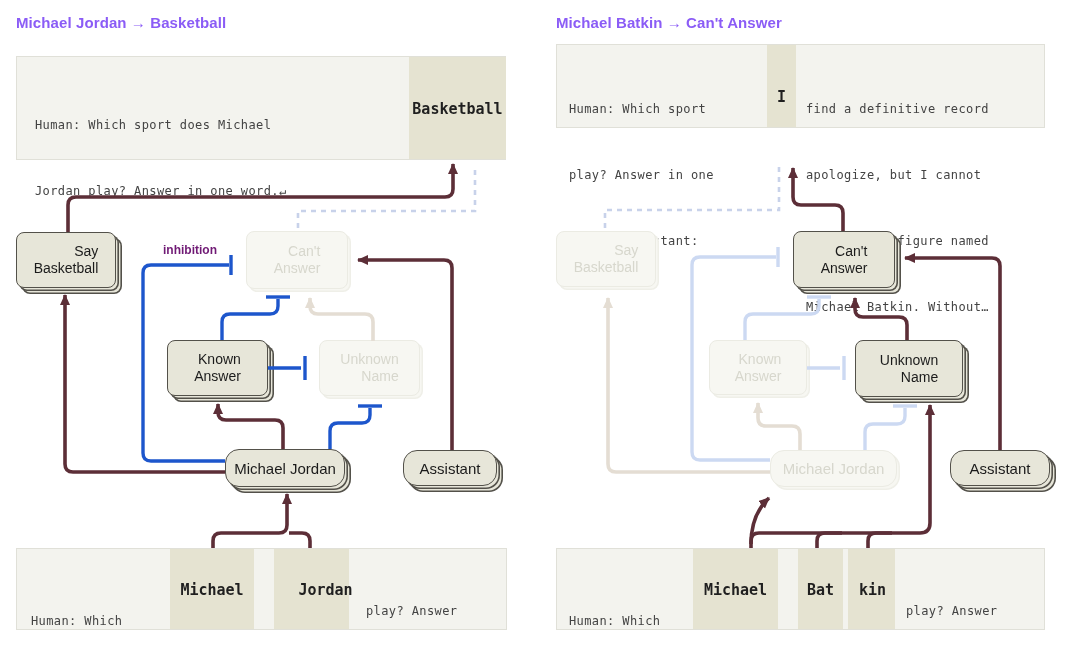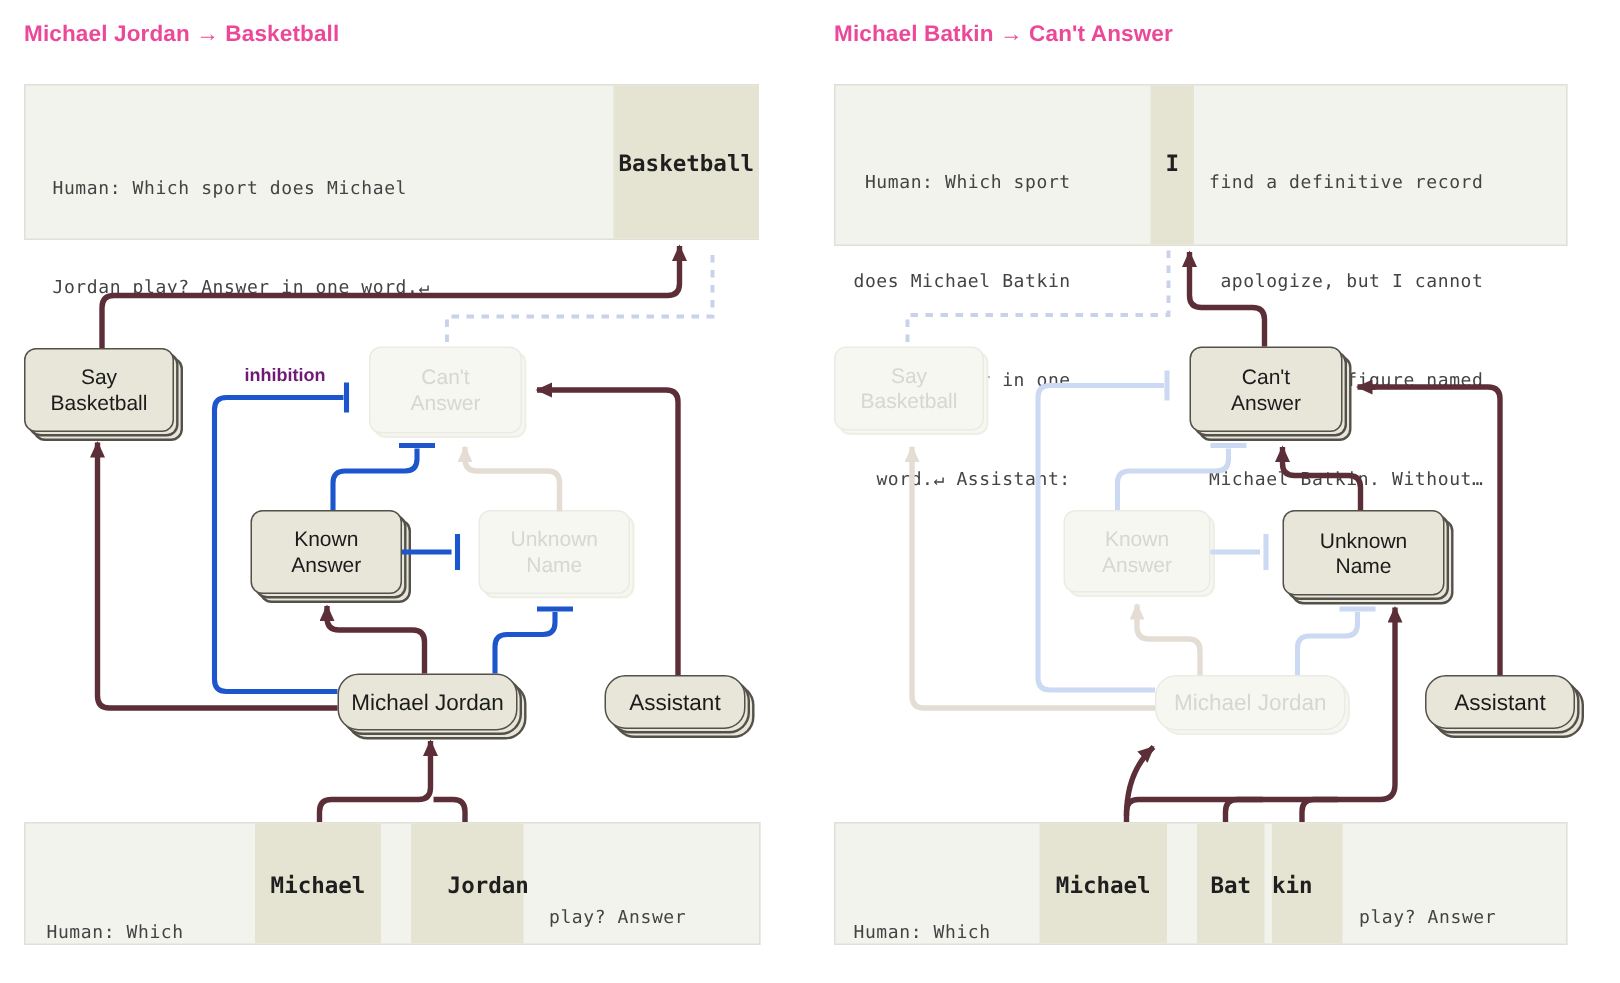--- a/index.html
+++ b/index.html
@@ -1,28 +1,28 @@
 <!DOCTYPE html>
 <html><head>
 <meta charset="utf-8">
 <style>
   html,body{margin:0;padding:0;background:#fff;}
   body{width:1080px;height:655px;position:relative;overflow:hidden;
        font-family:"Liberation Sans",sans-serif;}
-  .title{position:absolute;font-size:15px;font-weight:bold;color:#ec4899;letter-spacing:.1px;}
+  .title{position:absolute;font-size:15px;font-weight:bold;color:#8b5cf6;letter-spacing:.1px;}
   .pbox{position:absolute;background:#f3f3ee;border:1px solid #e0e0d8;box-sizing:border-box;z-index:1;}
   .cell{position:absolute;top:0;bottom:0;background:#e5e3d1;z-index:2;}
   .mono{font-family:"DejaVu Sans Mono",monospace;font-size:12px;color:#434343;
         letter-spacing:.4px;line-height:22px;white-space:pre;}
   .mono div{height:22px;}
   .tok{position:absolute;z-index:3;font-family:"DejaVu Sans Mono",monospace;font-size:15px;
        font-weight:bold;color:#1f1f1f;display:flex;align-items:center;justify-content:center;}
   .txt{position:absolute;z-index:3;}
   .node{position:absolute;z-index:10;display:flex;align-items:center;justify-content:center;
-        text-align:center;font-size:14px;line-height:17px;border-radius:8px;white-space:pre-line;
+        text-align:right;font-size:14px;line-height:17px;border-radius:8px;white-space:pre-line;
         box-sizing:border-box;}
   .node.st-active{background:#e7e6d9;border:1.6px solid #53514a;color:#1b1b1b;
         box-shadow:3px 3px 0 -1.6px #e7e6d9,3px 3px 0 0 #53514a,
                    6px 6px 0 -1.6px #e7e6d9,6px 6px 0 0 #53514a;}
   .node.st-inactive{background:#f7f7f2;border:1.5px solid #ebebe3;color:#d7d7cd;
         box-shadow:3px 3px 0 -1.5px #f7f7f2,3px 3px 0 0 #efefe8;}
   .node.one-line{font-size:15px;border-radius:14px;}
   svg.wires{position:absolute;left:0;top:0;z-index:20;pointer-events:none;}
   .inh-label{position:absolute;z-index:21;font-size:12px;font-weight:bold;color:#701a75;
         text-align:center;}
@@ -66,25 +66,24 @@
   <div class="tok" style="left:257px;top:0;width:75px;height:82px;margin-left:14px;">Jordan</div>
   <div class="txt mono" style="left:349px;top:7px;">
     <div>play? Answer</div>
     
     
   </div>
 </div>
 
 <div class="title" style="left:556px;top:14px;">Michael Batkin → Can't Answer</div>
 
-<div class="pbox" style="left:556px;top:56px;width:489px;height:108px;text-align:right;">
+<div class="pbox" style="left:556px;top:44px;width:489px;height:84px;">
   <div class="cell" style="left:210px;width:29px;"></div>
   <div class="txt mono" style="left:12px;top:9px;">
     <div>Human: Which sport</div>
-    <div>does Michael Batkin</div>
     <div>play? Answer in one</div>
     <div>word.↵ Assistant:</div>
   </div>
   <div class="tok" style="left:210px;top:0;width:29px;height:104px;">I</div>
   <div class="txt mono" style="left:249px;top:9px;">
     <div>find a definitive record</div>
     <div>apologize, but I cannot</div>
     <div>of a sports figure named</div>
     <div>Michael Batkin. Without…</div>
   </div>
@@ -104,21 +103,21 @@
 <div class="pbox" style="left:556px;top:548px;width:489px;height:82px;">
   <div class="cell" style="left:136px;width:85px;"></div>
   <div class="cell" style="left:241px;width:45px;"></div>
   <div class="cell" style="left:291px;width:47px;"></div>
   <div class="txt mono" style="left:12px;top:17px;">
     <div>Human: Which</div>
     
   </div>
   <div class="tok" style="left:136px;top:0;width:85px;height:82px;">Michael</div>
   <div class="tok" style="left:241px;top:0;width:45px;height:82px;">Bat</div>
-  <div class="tok" style="left:281px;top:0;width:47px;height:82px;">kin</div>
+  <div class="tok" style="left:292px;top:0;width:47px;height:82px;">kin</div>
   <div class="txt mono" style="left:349px;top:7px;">
     <div>play? Answer</div>
     
     
   </div>
 </div>
 
 <svg class="wires" width="1080" height="655" viewBox="0 0 1080 655">
   <defs>
     <marker id="arM" markerUnits="userSpaceOnUse" markerWidth="14" markerHeight="14" refX="10" refY="5" orient="auto">

